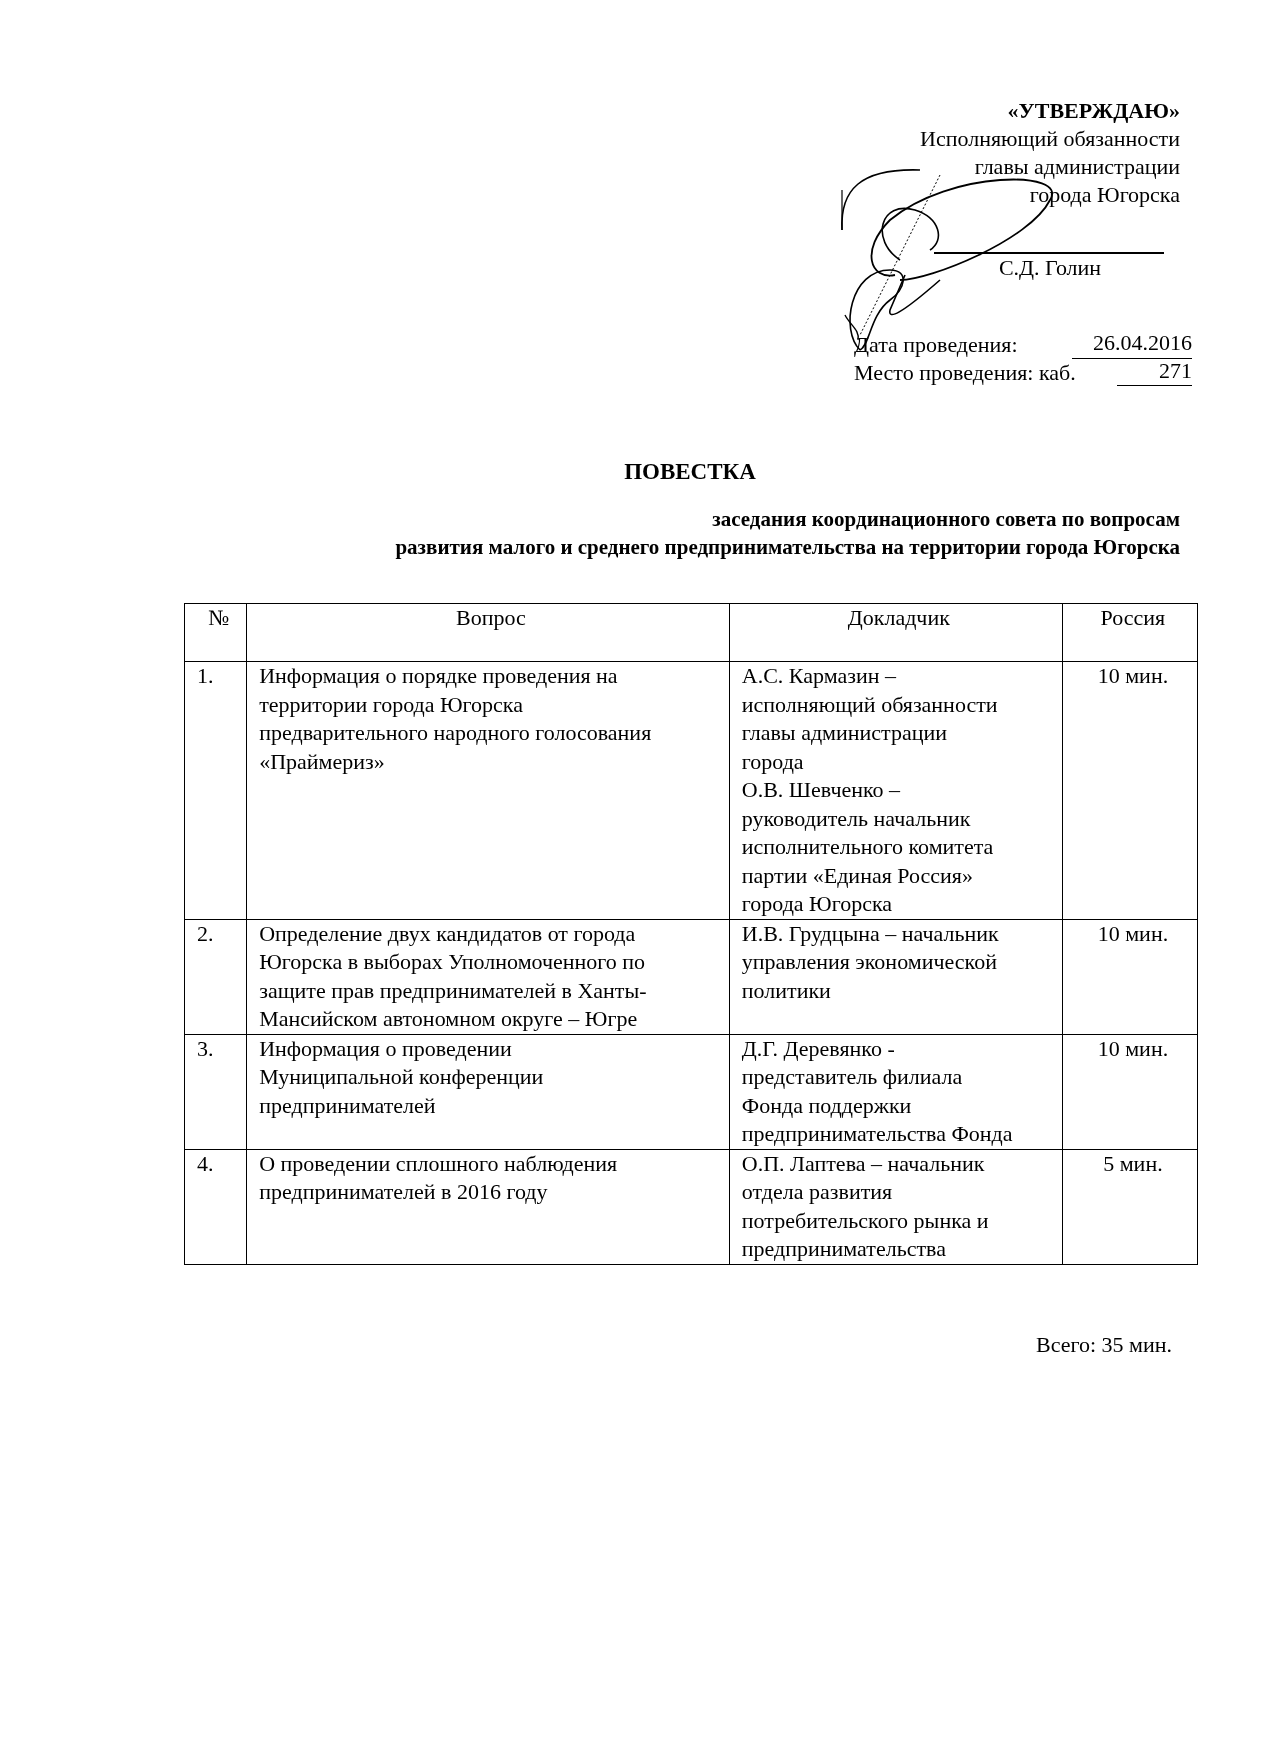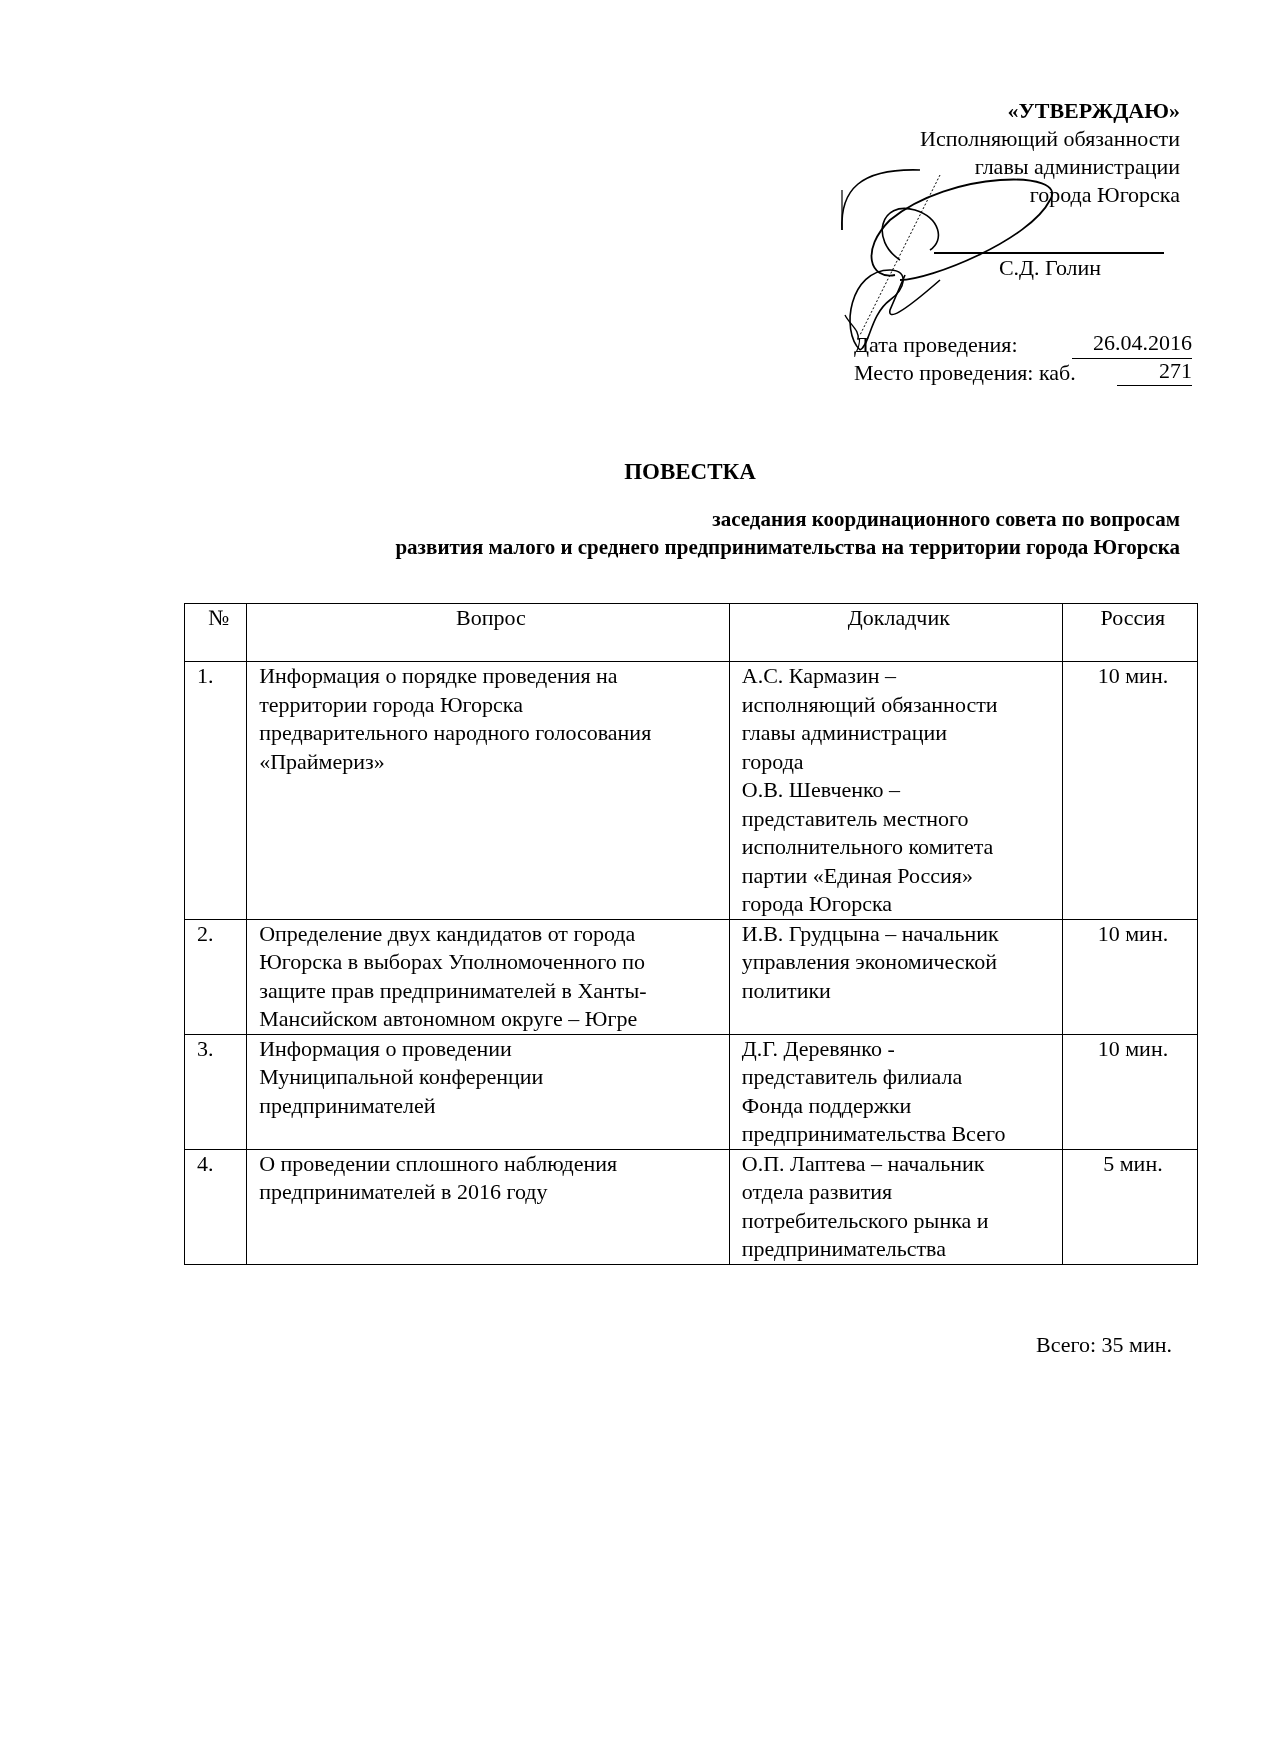--- a/index.html
+++ b/index.html
@@ -187,21 +187,21 @@
         <span class="line-block">территории города Югорска</span>
         <span class="line-block">предварительного народного голосования</span>
         <span class="line-block">«Праймериз»</span>
       </td>
       <td>
         <span class="line-block">А.С. Кармазин –</span>
         <span class="line-block">исполняющий обязанности</span>
         <span class="line-block">главы администрации</span>
         <span class="line-block">города</span>
         <span class="line-block">О.В. Шевченко –</span>
-        <span class="line-block">представитель местного</span>
+        <span class="line-block">руководитель начальник</span>
         <span class="line-block">исполнительного комитета</span>
         <span class="line-block">партии «Единая Россия»</span>
         <span class="line-block">города Югорска</span>
       </td>
       <td class="time">10 мин.</td>
     </tr>
     <tr class="row-2">
       <td class="num">2.</td>
       <td>
         <span class="line-block">Определение двух кандидатов от города</span>
@@ -220,21 +220,21 @@
       <td class="num">3.</td>
       <td>
         <span class="line-block">Информация о проведении</span>
         <span class="line-block">Муниципальной конференции</span>
         <span class="line-block">предпринимателей</span>
       </td>
       <td>
         <span class="line-block">Д.Г. Деревянко -</span>
         <span class="line-block">представитель филиала</span>
         <span class="line-block">Фонда поддержки</span>
-        <span class="line-block">предпринимательства Всего</span>
+        <span class="line-block">предпринимательства Фонда</span>
       </td>
       <td class="time">10 мин.</td>
     </tr>
     <tr class="row-4">
       <td class="num">4.</td>
       <td>
         <span class="line-block">О проведении сплошного наблюдения</span>
         <span class="line-block">предпринимателей в 2016 году</span>
       </td>
       <td>

